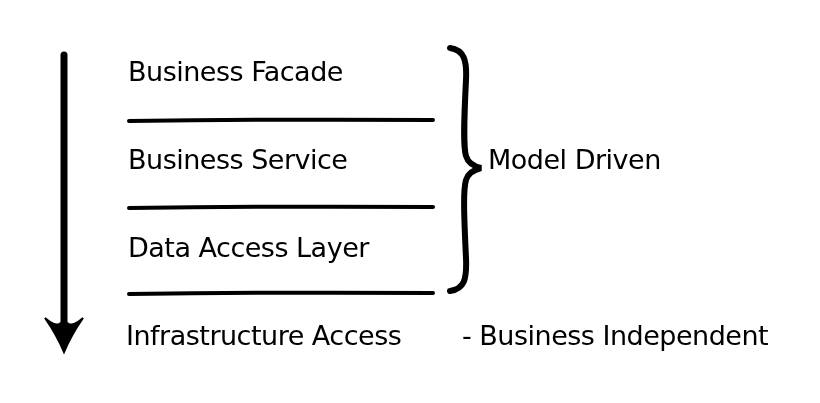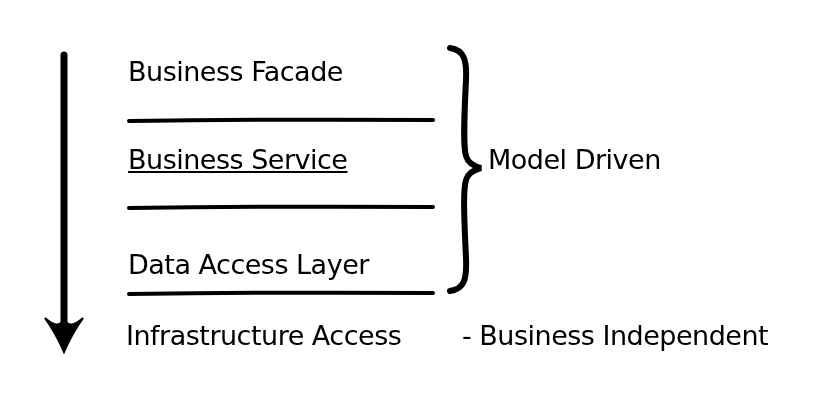--- a/index.html
+++ b/index.html
@@ -24,22 +24,22 @@
   .label {
     position: absolute;
     color: #000000;
     font-size: 27px;
     font-weight: 400;
     letter-spacing: -0.5px;
     white-space: nowrap;
     line-height: 1.2;
   }
   .label-facade   { left: 128px; top: 56px; }
-  .label-service  { left: 128px; top: 144px; text-decoration: underline; }
-  .label-data     { left: 128px; top: 249px; }
+  .label-service  { left: 128px; top: 144px; }
+  .label-data     { left: 128px; top: 232px; }
   .label-infra    { left: 126px; top: 320px; }
   .label-model    { left: 488px; top: 144px; }
   .label-independent { left: 462px; top: 320px; }
 </style>
 </head>
 <body>
 
 <div class="canvas">
 
   <svg class="shapes-svg" viewBox="0 0 820 403">

